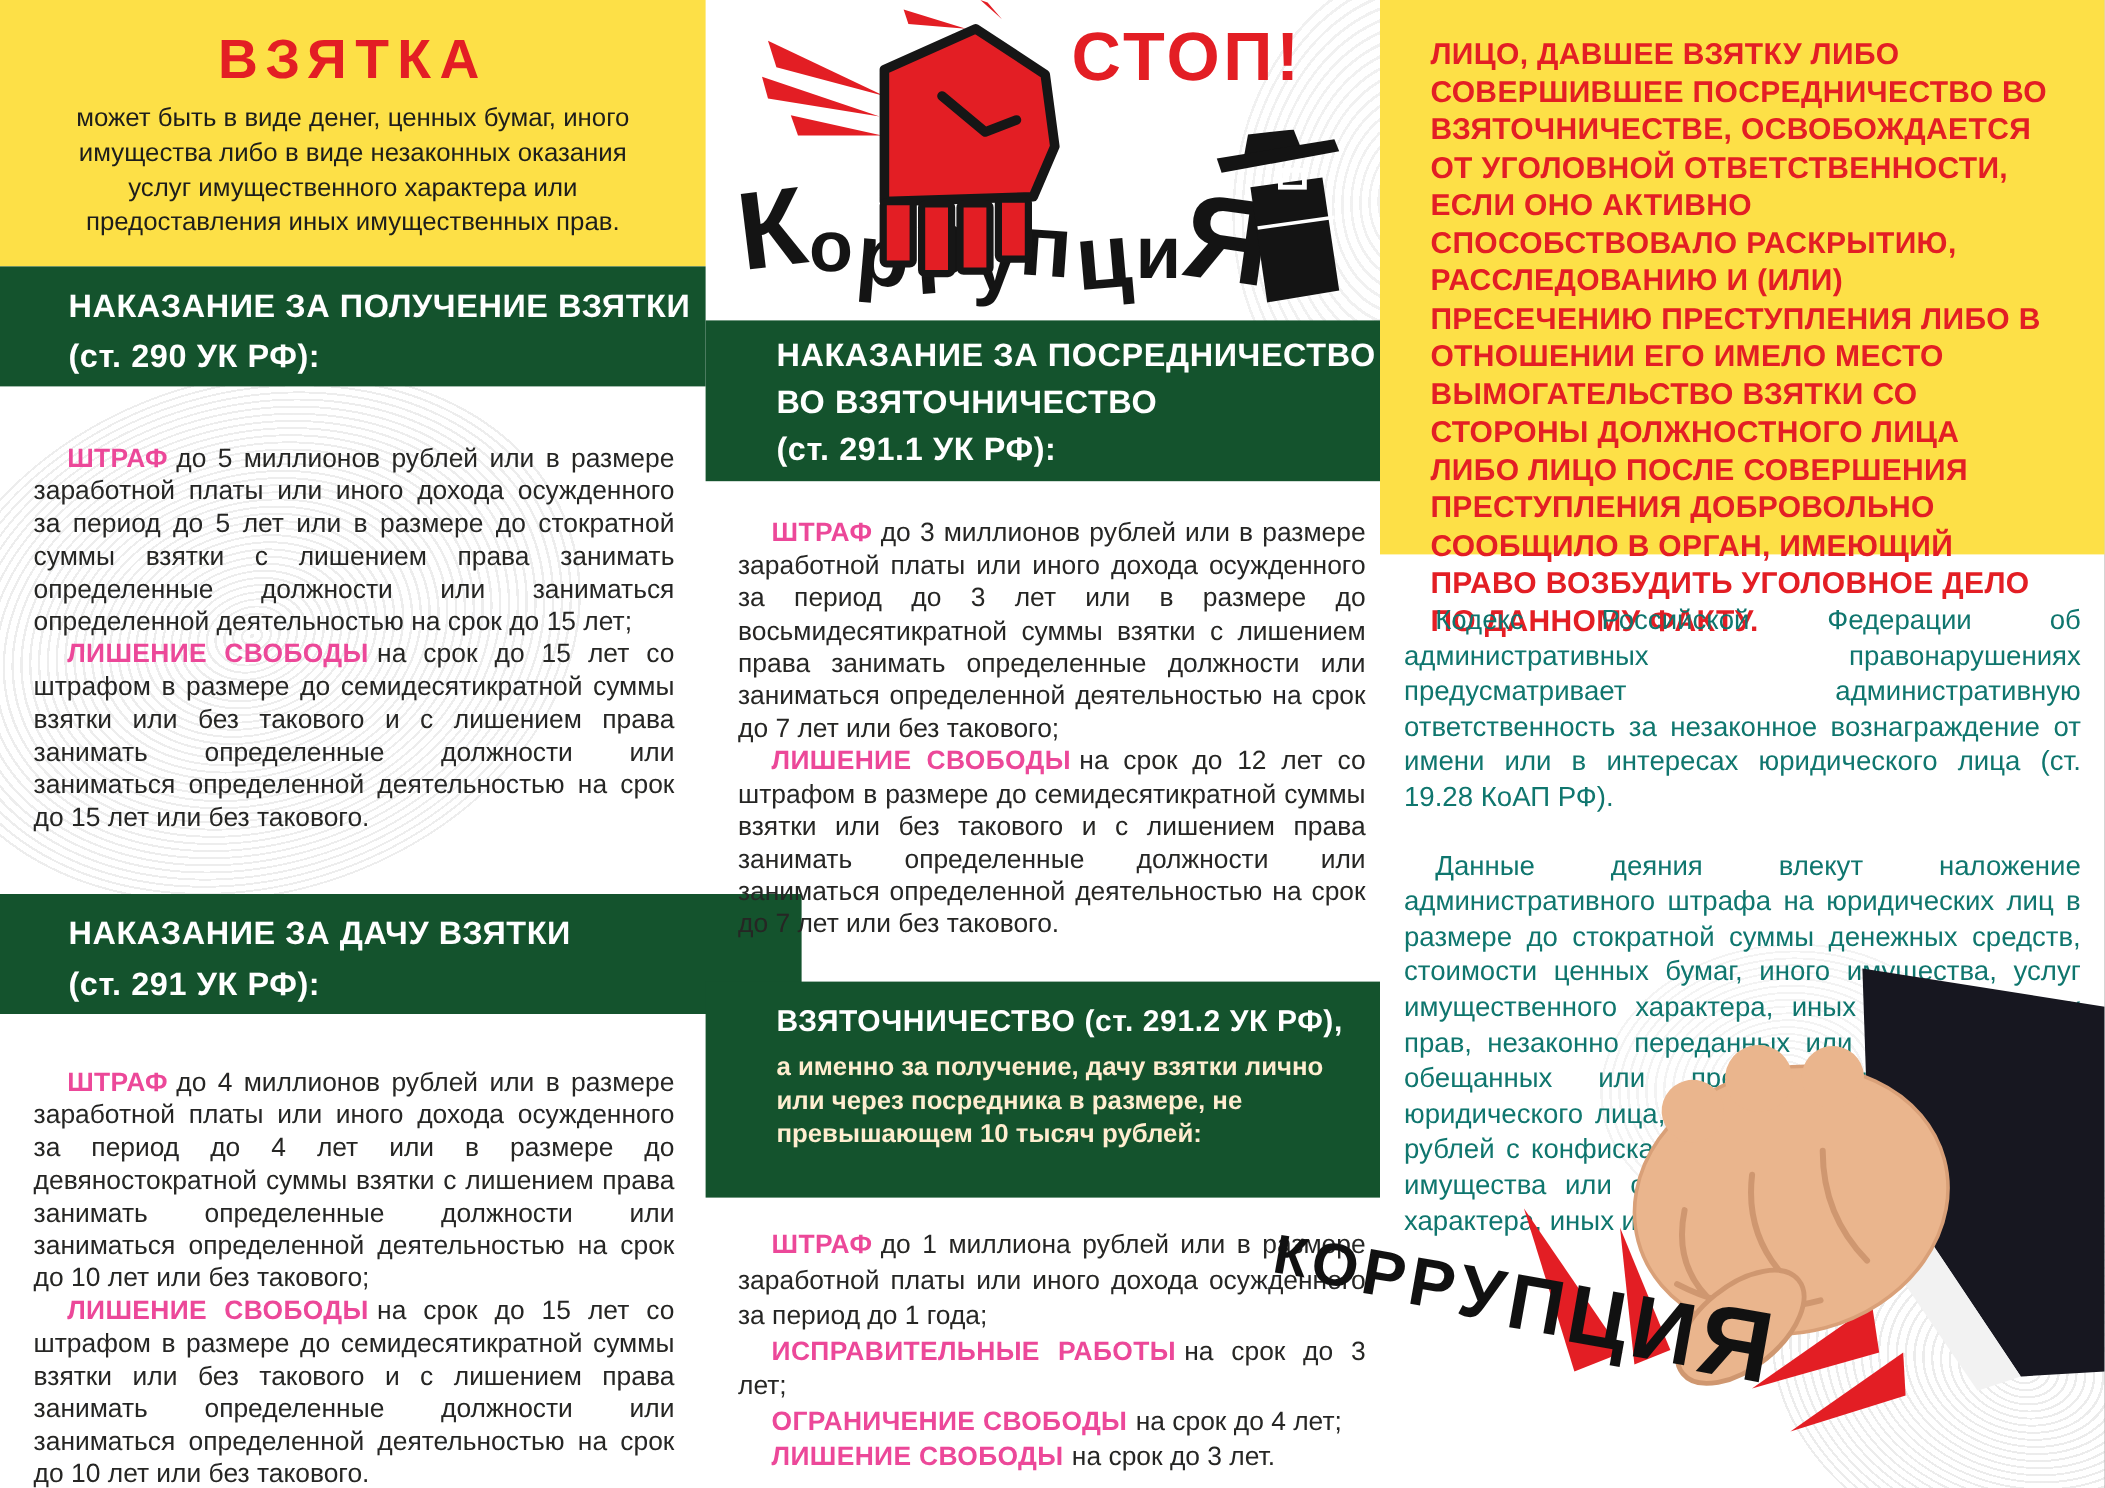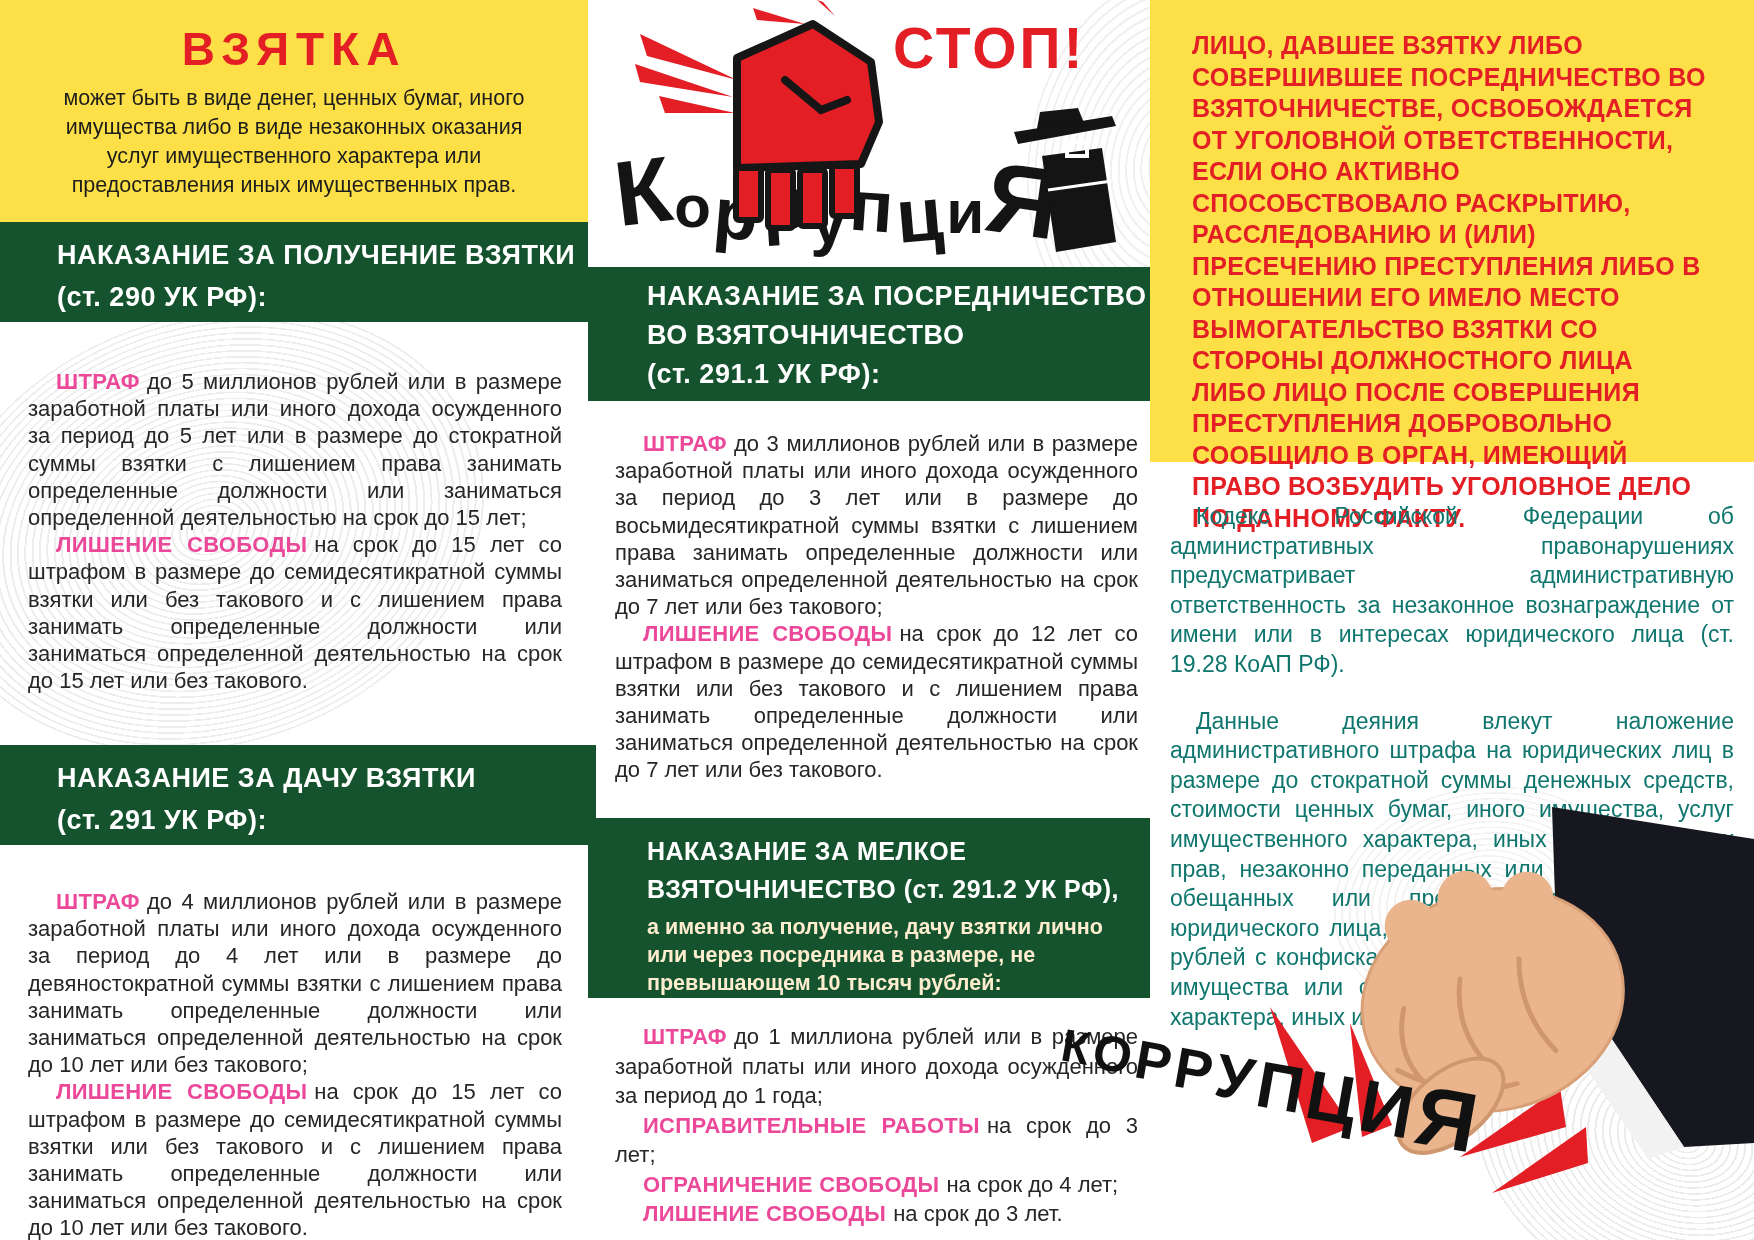--- a/index.html
+++ b/index.html
@@ -26,21 +26,21 @@
   
   .l-yellow{left:0;top:0;width:588px;height:222px;text-align:center;}
   .l-title{
     margin:0;padding-top:26px;color:#e31e24;font-size:46px;font-weight:bold;
     letter-spacing:7px;line-height:1;
   }
   .l-intro{margin:12px 0 0;padding:0 38px;font-size:21.5px;line-height:29px;color:#1d1d1b;}
   .banner{color:#ffffff;font-weight:bold;}
   .banner .bl{display:block;font-size:27px;line-height:42px;letter-spacing:.5px;}
   .l-banner1{left:0;top:222px;width:588px;height:100px;padding:12px 0 0 57px;box-sizing:border-box;}
-  .l-banner2{left:0;top:745px;width:596px;height:100px;padding:12px 0 0 57px;box-sizing:border-box;}
+  .l-banner2{left:0;top:745px;width:668px;height:100px;padding:12px 0 0 57px;box-sizing:border-box;}
   .bodytext{font-size:22px;line-height:27.2px;text-align:justify;color:#262624;}
   .bodytext p{margin:0;text-indent:28px;}
   .lbl{color:#ec4899;font-weight:bold;letter-spacing:.3px;margin-right:7px;}
   .l-body1{left:28px;top:368px;width:534px;}
   .l-body2{left:28px;top:888px;width:534px;}
   
   .m-banner1{left:588px;top:267px;width:562px;height:134px;padding:10px 0 0 59px;box-sizing:border-box;}
   .m-banner1 .bl{font-size:27px;line-height:39px;}
   .m-body1{left:615px;top:430px;width:523px;}
   .m-banner2{left:588px;top:818px;width:562px;height:180px;padding:14px 0 0 59px;box-sizing:border-box;}
@@ -176,21 +176,20 @@
   <div class="abs bodytext m-body1">
     <p>
       <span class="lbl">ШТРАФ</span><span>до 3 миллионов рублей или в размере заработной платы или иного дохода осужденного за период до 3 лет или в размере до восьмидесятикратной суммы взятки с лишением права занимать определенные должности или заниматься определенной деятельностью на срок до 7 лет или без такового;</span>
     </p>
     <p>
       <span class="lbl">ЛИШЕНИЕ СВОБОДЫ</span><span>на срок до 12 лет со штрафом в размере до семидесятикратной суммы взятки или без такового и с лишением права занимать определенные должности или заниматься определенной деятельностью на срок до 7 лет или без такового.</span>
     </p>
   </div>
 
   <div class="abs redbox banner m-banner2">
-    <span class="bl">НАКАЗАНИЕ ЗА МЕЛКОЕ</span>
     <span class="bl">ВЗЯТОЧНИЧЕСТВО (ст. 291.2 УК РФ),</span>
     <p class="m-sub">а именно за получение, дачу взятки лично или через посредника в размере, не превышающем 10 тысяч рублей:</p>
   </div>
 
   <div class="abs bodytext m-body2">
     <p>
       <span class="lbl">ШТРАФ</span><span>до 1 миллиона рублей или в размере заработной платы или иного дохода осужденного за период до 1 года;</span>
     </p>
     <p>
       <span class="lbl">ИСПРАВИТЕЛЬНЫЕ РАБОТЫ</span><span>на срок до 3 лет;</span>

